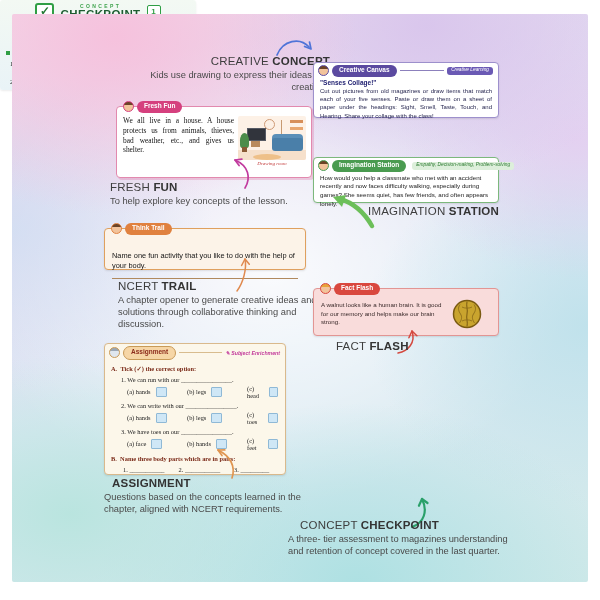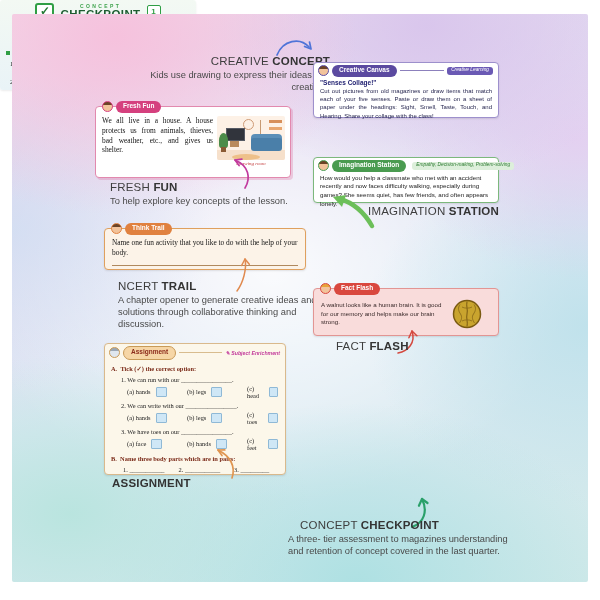--- a/index.html
+++ b/index.html
@@ -31,21 +31,21 @@
   .ann-desc{font-size:9.3px;color:#4a4a4a;line-height:1.3;margin-top:2px;}
   .r{text-align:right;}
   
   #cc-card{left:313px;top:62px;width:186px;height:56px;background:#fff;border:1px solid #9d90cc;}
   #cc-card .pill{background:#5b4aa0;}
   #cc-card .hline{border-color:#5b4aa0;}
   #cc-card .tag{background:#6a59b4;color:#fff;}
   .cc-title{font-size:6.5px;font-weight:bold;color:#1c1c6e;padding:2px 6px 0;}
   .cc-body{font-size:6px;color:#26264f;line-height:1.4;padding:1px 6px 2px;text-align:justify;}
   
-  #ff-card{left:95px;top:106px;width:196px;height:72px;background:#fff;border:1px solid #e289ae;
+  #ff-card{left:116px;top:106px;width:196px;height:72px;background:#fff;border:1px solid #e289ae;
     box-shadow:2px 2px 0 rgba(214,64,126,.22);}
   #ff-card .pill{background:#d5407e;}
   .ff-body{display:flex;gap:4px;padding:9px 5px 2px 6px;}
   .ff-text{width:116px;font-family:"Liberation Serif",serif;font-size:7.4px;line-height:1.32;color:#141414;text-align:justify;}
   .ff-text p{margin:0 0 4px;}
   .room-wrap{width:68px;}
   .room{position:relative;width:68px;height:44px;background:#fdf1e6;border-radius:2px;overflow:hidden;}
   .room .floor{position:absolute;left:0;right:0;bottom:0;height:10px;background:#f6e0cb;}
   .room .mirror{position:absolute;left:26px;top:3px;width:9px;height:9px;border:1px solid #cf9b76;border-radius:50%;}
   .room .shelf{position:absolute;right:3px;top:4px;width:13px;height:3px;background:#d78f5a;}
@@ -61,21 +61,21 @@
   .room-cap{font-family:"Liberation Serif",serif;font-size:5px;font-style:italic;color:#c23a3a;text-align:center;margin-top:1px;}
   
   #im-card{left:313px;top:157px;width:186px;height:46px;background:#fff;border:1px solid #7cb87c;}
   #im-card .pill{background:#4a9b50;}
   #im-card .hline{border-color:#4a9b50;}
   #im-card .tag{background:#ddefdb;color:#2a7a2f;}
   .im-body{font-size:6.2px;color:#222;line-height:1.42;padding:2px 6px;}
   
   #tt-card{left:104px;top:228px;width:202px;height:42px;background:#fcf3e8;border:1px solid #dfa05e;}
   #tt-card .pill{background:#e0813f;}
-  .tt-body{font-family:Liberation Serif, serif;font-size:7.4px;color:#141414;line-height:1.35;padding:9px 7px 0;}
+  .tt-body{font-family:Liberation Sans, sans-serif;font-size:7.4px;color:#141414;line-height:1.35;padding:9px 7px 0;margin-top:13px;}
   .tt-line{margin:7px 7px 0;border-bottom:1px solid #b0895e;}
   
   #fl-card{left:313px;top:288px;width:186px;height:48px;background:#f9dcdb;border:1px solid #e29593;}
   #fl-card .pill{background:#d9483f;}
   .fl-body{display:flex;align-items:center;gap:6px;padding:9px 8px 0 7px;}
   .fl-text{width:124px;font-size:6.2px;color:#3a2a2a;line-height:1.45;}
   
   #as-card{left:104px;top:343px;width:182px;height:132px;background:#fcf7ea;border:1px solid #d9b98c;}
   #as-card .pill{background:#f6d6a6;color:#8b2a1a;border:1px solid #c89a58;}
   #as-card .hline{border-color:#c9a366;}
@@ -298,20 +298,21 @@
       </div>
     </div>
   </div>
 
   <svg class="arrow" style="left:210px;top:446px;" width="28" height="35">
     <path d="M22,32 C26,20 20,10 8,4" fill="none" stroke="#df9550" stroke-width="1.7" stroke-linecap="round"></path>
     <path d="M14.8,3.9 L8,4 L12,9.5" fill="none" stroke="#df9550" stroke-width="1.7" stroke-linecap="round" stroke-linejoin="round"></path>
   </svg>
   <div style="position:absolute;left:104px;top:477px;width:215px;">
     <div class="ann-title" style="margin-left:8px;"><span></span><b>ASSIGNMENT</b></div>
+    <div class="ann-desc">Questions based on the concepts learned in the chapter, aligned with NCERT requirements.</div>
   </div>
 
   <div id="cp-card">
     <div class="cp-head">
       <div class="cp-check">✓</div>
       <div class="cp-titles">
         <div class="cp-small">CONCEPT</div>
         <div class="cp-big">CHECKPOINT</div>
       </div>
       <div class="cp-num">1</div>

